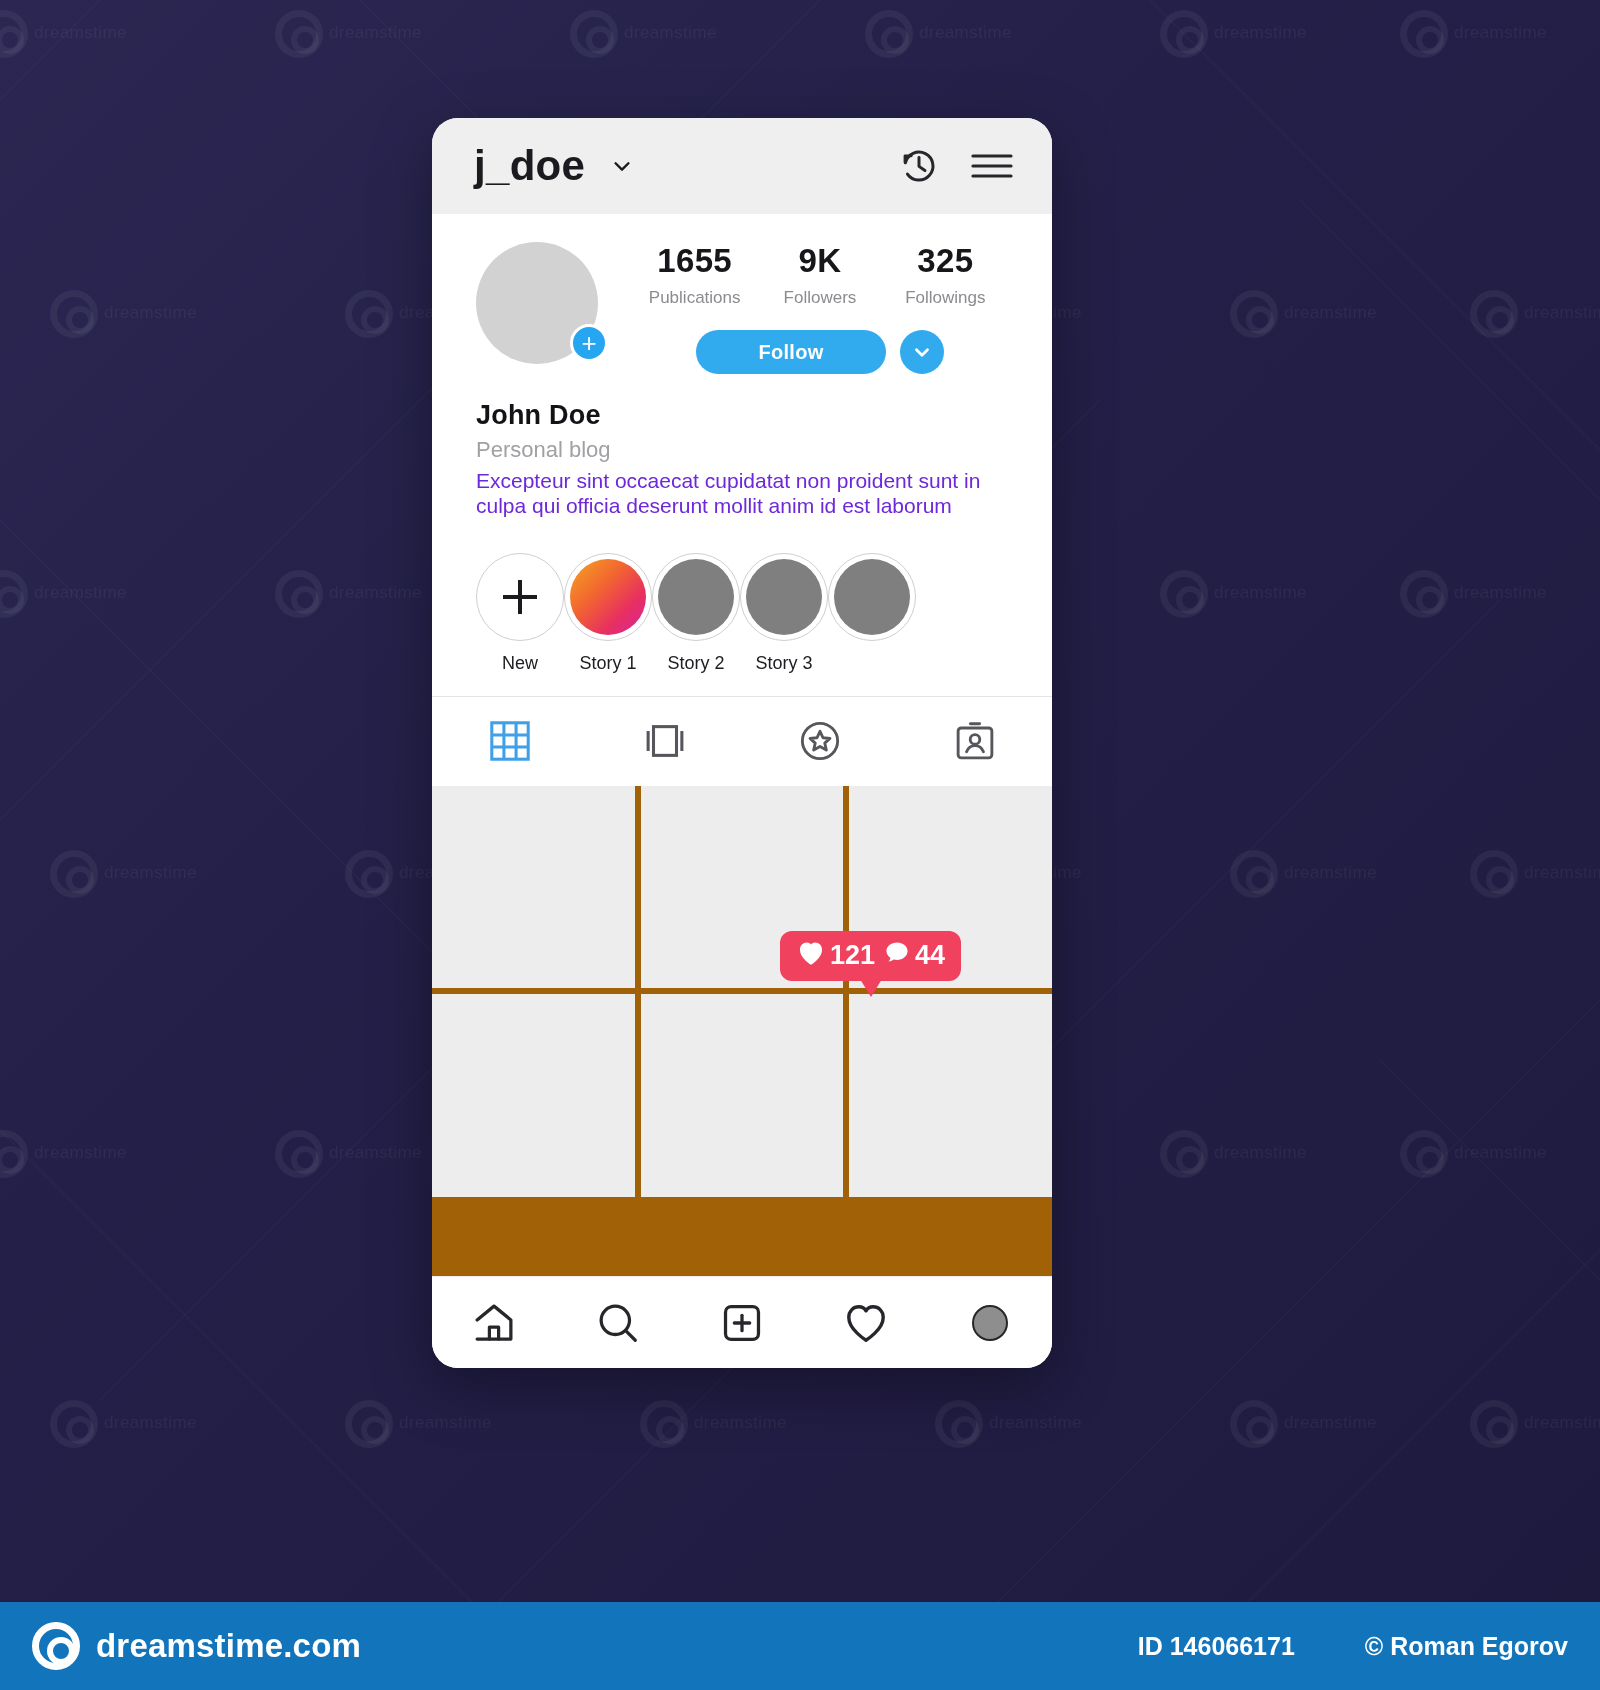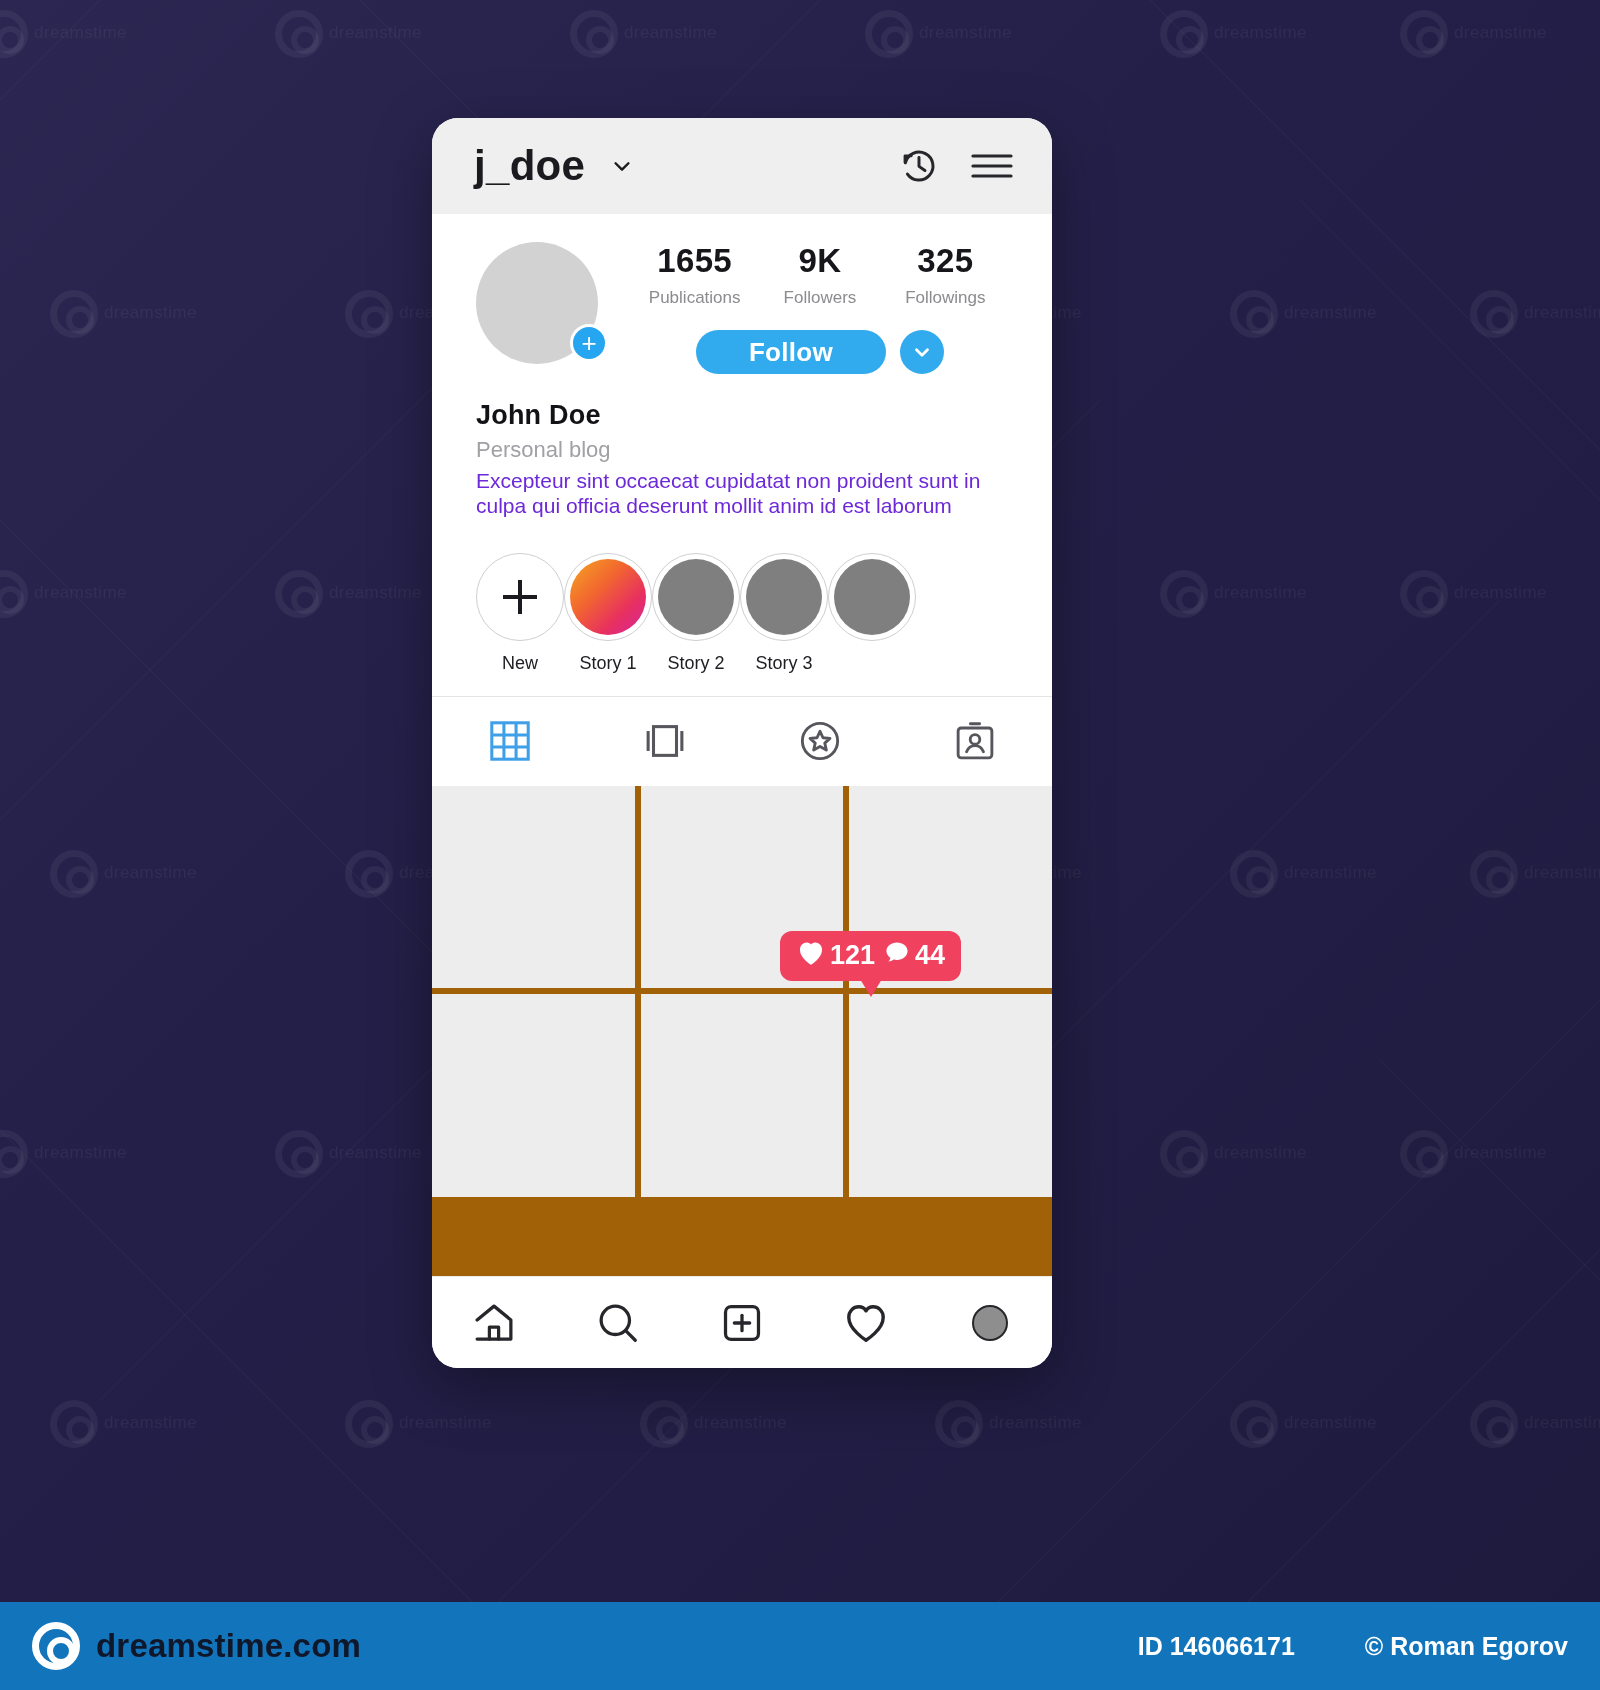--- a/index.html
+++ b/index.html
@@ -134,21 +134,21 @@
     justify-content: center;
     margin-top: 22px;
     gap: 14px;
   }
   #follow-btn {
     background: #32abee;
     color: #fff;
     border: none;
     border-radius: 26px;
     width: 190px; height: 44px;
-    font-size: 26px;
+    font-size: 20px;
     font-weight: bold;
     font-family: "Liberation Sans", sans-serif;
     cursor: pointer;
     letter-spacing: .3px;
   }
   #follow-more {
     width: 44px; height: 44px;
     border-radius: 50%;
     background: #32abee;
     display: flex; align-items: center; justify-content: center;
@@ -308,21 +308,21 @@
     border: 7px solid #ffffff;
     position: relative;
   }
   #footer-logo::after {
     content:"";
     position:absolute; left:8px; top:8px;
     width: 16px; height: 16px;
     border-radius: 50%;
     border: 6px solid #ffffff;
   }
-  #footer-brand { color: #0f172a; font-size: 33px; font-weight: bold; letter-spacing: .2px; }
+  #footer-brand { color: #ffffff; font-size: 33px; font-weight: bold; letter-spacing: .2px; }
   #footer-right { display: flex; align-items: center; gap: 22px; color:#fff; font-size: 25px; }
   #footer-id { font-weight: bold; }
   #footer-author { font-weight: bold; margin-left: 48px; }
 </style>
 </head>
 <body>
 
 <div id="bg-canvas"></div>
 
 <svg id="bg-lines" width="1600" height="1690">

